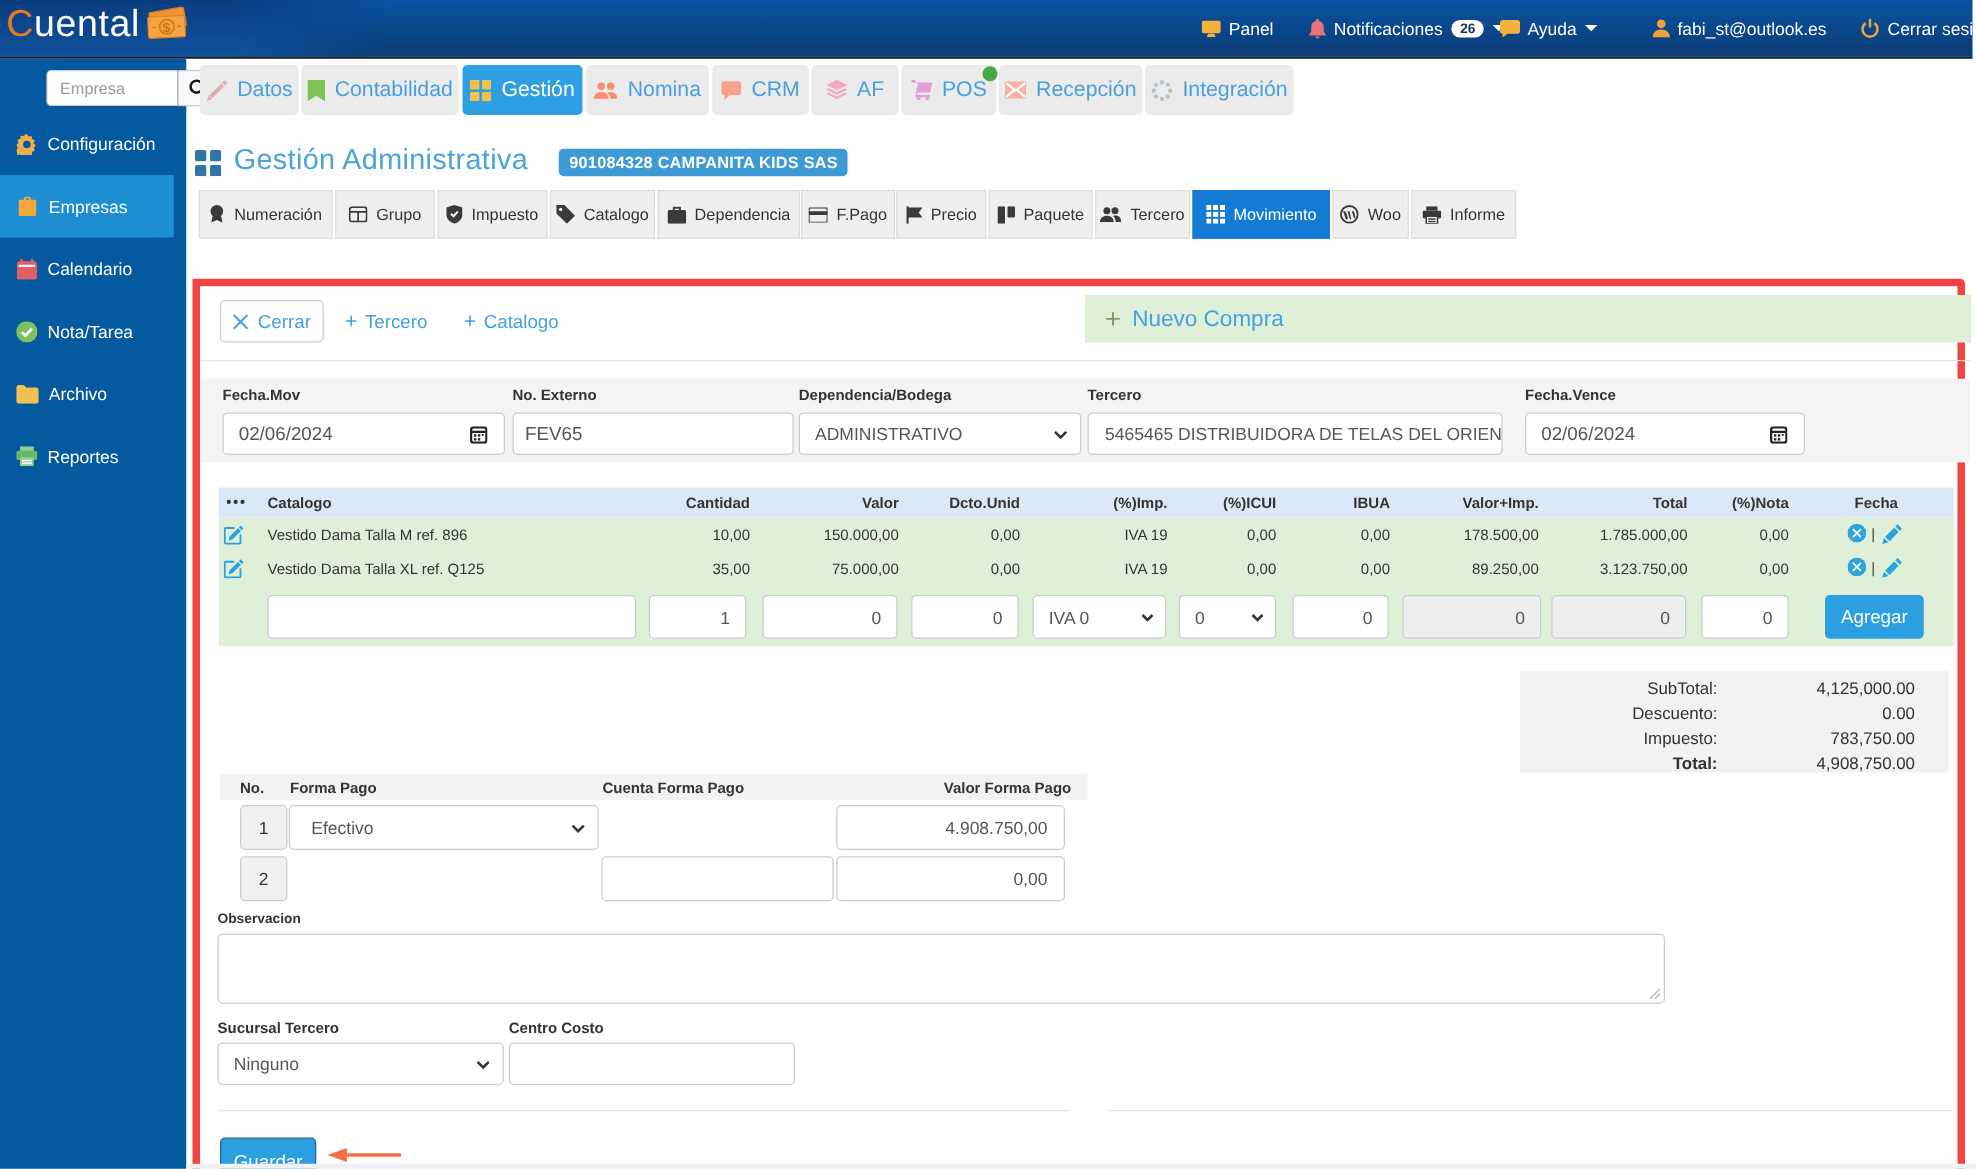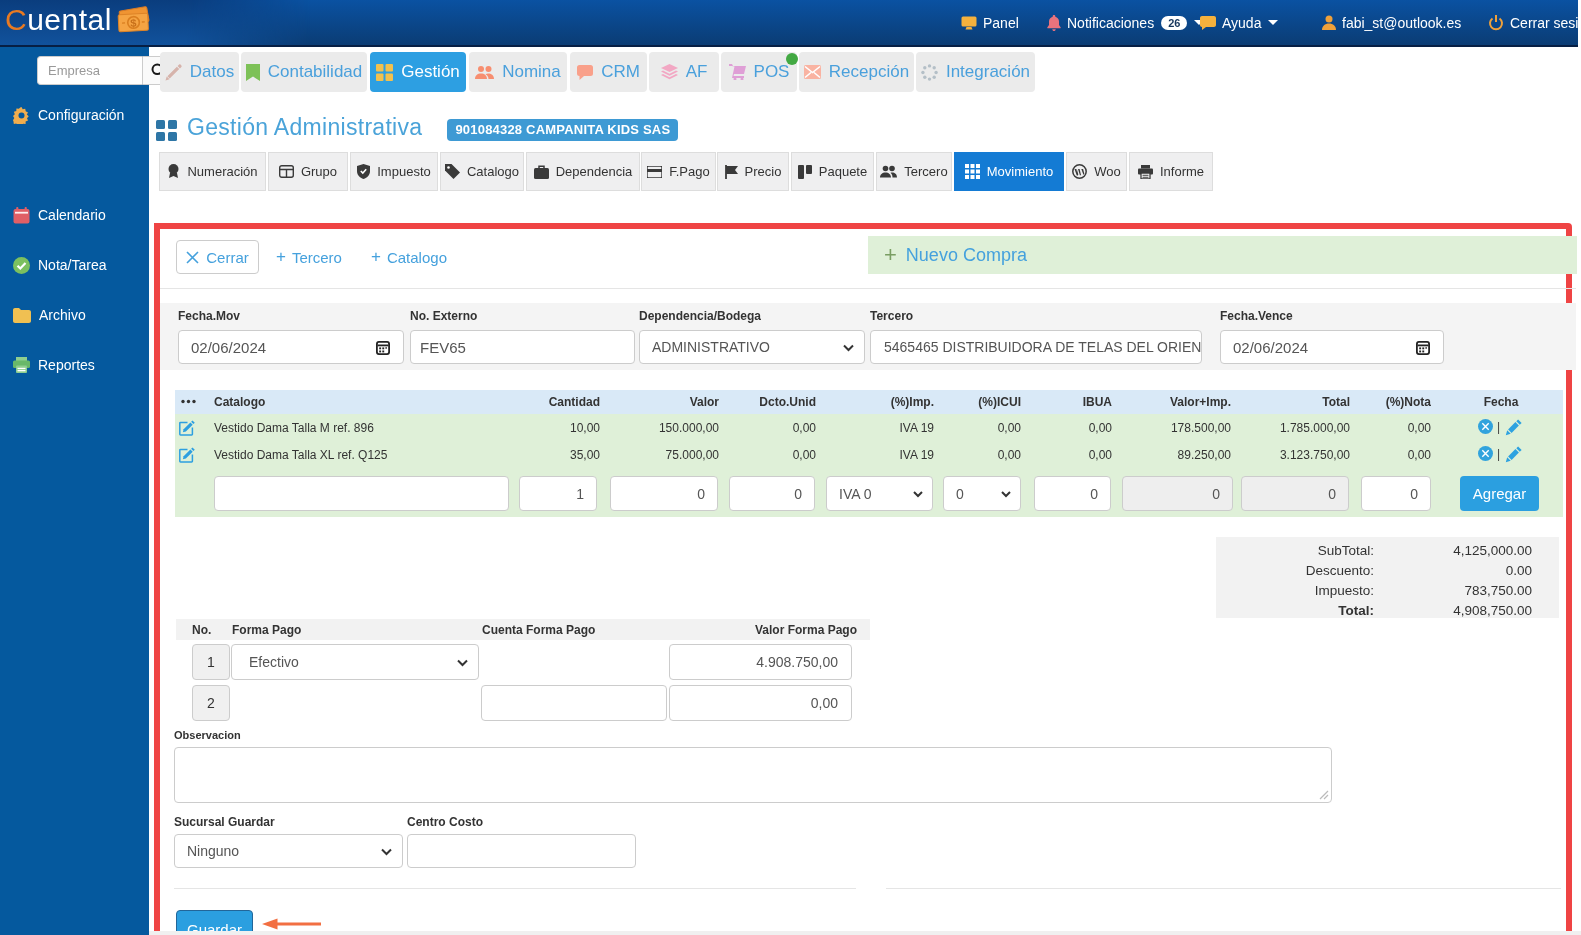--- a/index.html
+++ b/index.html
@@ -179,20 +179,26 @@
           <path stroke="#1a1a1a" stroke-width="2.4" d="M10 10l3.7 3.7"></path>
         </svg>
       </div>
   </div>
   <div class="sideitem" style="top:43px">
     <svg width="17" height="17" viewBox="0 0 17 17">
         <path fill="#f0ad4e" d="M8.5 0l1.2 2.2 2.5-.5.5 2.5L15 5.4l-1.2 2.2 1.9 1.7-1.7 1.9 1 2.3-2.4.9v2.5l-2.5-.2-1.3 2.2-2.1-1.4-2.2 1.2-1.2-2.2-2.5.4-.3-2.5L0 13.2l1.3-2.1L0 9l1.8-1.8-.9-2.4 2.4-.8.1-2.5 2.5.3L7.2.6z"></path>
         <circle cx="8.5" cy="8.5" r="3" fill="#05599e"></circle>
       </svg>
     Configuración
+  </div>
+  <div class="sideitem active" style="top:93px">
+    <svg width="18" height="16" viewBox="0 0 18 16">
+        <path fill="#f5a93c" d="M6.2 2.8V2c0-1.1.9-1.8 2-1.8h1.6c1.1 0 2 .7 2 1.8v.8h2.7c.9 0 1.5.6 1.5 1.5v10c0 .9-.6 1.5-1.5 1.5h-11c-.9 0-1.5-.6-1.5-1.5v-10c0-.9.6-1.5 1.5-1.5h2.7zm1.5-.1h2.6V2c0-.3-.2-.4-.5-.4H8.2c-.3 0-.5.1-.5.4v.7z"></path>
+      </svg>
+    Empresas
   </div>
   <div class="sideitem" style="top:143px">
     <svg width="17" height="17" viewBox="0 0 17 17">
         <rect x="0.5" y="2" width="16" height="14.5" rx="2" fill="#e05f66"></rect>
         <rect x="2" y="4.8" width="13" height="1.8" fill="#fff" opacity="0.9"></rect>
         <rect x="3.2" y="0" width="2.2" height="3.5" rx="1" fill="#e05f66"></rect>
         <rect x="11.6" y="0" width="2.2" height="3.5" rx="1" fill="#e05f66"></rect>
       </svg>
     Calendario
   </div>
@@ -585,21 +591,21 @@
     <div class="pybox" style="left:305px; top:66px; width:186px"></div>
     <div class="pybox" style="left:493px; top:66px; width:183px; justify-content:flex-end; padding-right:13px">0,00</div>
   </div>
 
   <div id="obslabel">Observacion</div>
   <div id="obs">
     <svg class="abs" style="right:2px; bottom:2px" width="10" height="10" viewBox="0 0 10 10">
         <path stroke="#bbb" stroke-width="1.2" d="M9 1L1 9M9 5L5 9"></path>
       </svg>
   </div>
-  <div class="flabel" style="left:14px; top:586px">Sucursal Guardar</div>
+  <div class="flabel" style="left:14px; top:586px">Sucursal Tercero</div>
   <div class="flabel" style="left:247px; top:586px">Centro Costo</div>
   <div class="finput" style="left:14px; top:605px; width:229px; height:34px">Ninguno
     <svg class="abs" style="right:10px; top:13px" width="11" height="8" viewBox="0 0 11 8">
         <path fill="none" stroke="#333" stroke-width="2" d="M1 1.5l4.5 4.5L10 1.5"></path>
       </svg></div>
   <div class="finput" style="left:247px; top:605px; width:229px; height:34px"></div>
   <div class="hr" style="left:14px; width:682px"></div>
   <div class="hr" style="left:726px; width:675px"></div>
   <div id="btn-guardar">Guardar</div>
   <svg class="abs" style="left:102px; top:689px" width="59" height="12" viewBox="0 0 59 12">

